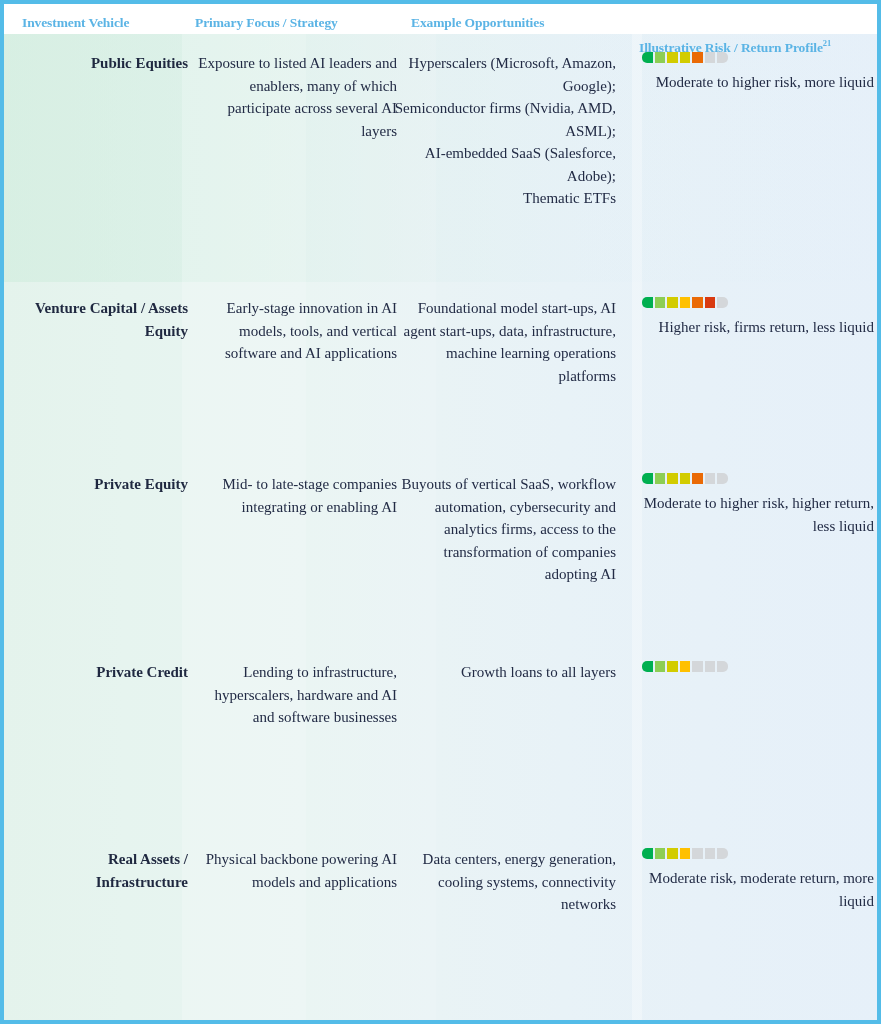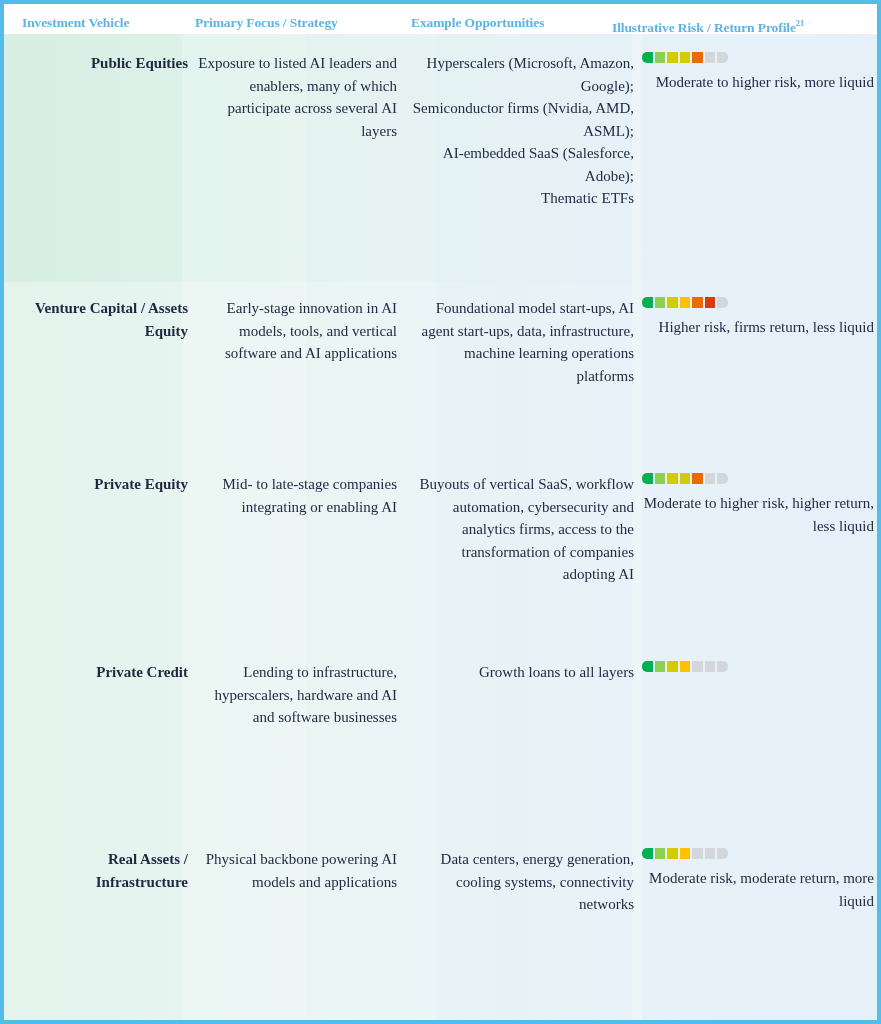--- a/index.html
+++ b/index.html
@@ -74,21 +74,21 @@
   .row{position:relative;}
   .cell{
     position:absolute;
     box-sizing:border-box;
     color:#222B45;
     font-size:15px;
     line-height:22.5px;
   }
   .c-vehicle{left:14px;width:170px;font-weight:600;color:#1F2840;}
   .c-focus{left:188px;width:205px;}
-  .c-opps{left:405px;width:225px;}
+  .c-opps{left:387px;width:225px;}
   .c-risk{left:638px;width:232px;}
   .c-opps p{margin:0 0 0 0;}
   .c-opps p + p{margin-top:0px;}
   
   .meter{
     display:flex;
     gap:2px;
     margin:0 0 8px 0;
     height:11px;
     width:86px;
@@ -104,21 +104,21 @@
 </style>
 </head>
 <body>
 
 <div class="frame">
 
   <div class="thead">
     <div class="cell" style="left:18px;">Investment Vehicle</div>
     <div class="cell" style="left:191px;">Primary Focus / Strategy</div>
     <div class="cell" style="left:407px;">Example Opportunities</div>
-    <div class="cell" style="left:608px;"><span>Illustrative Risk / Return Profile</span><sup>21</sup></div>
+    <div class="cell" style="left:635px;margin-top:20px;"><span>Illustrative Risk / Return Profile</span><sup>21</sup></div>
   </div>
 
   <div class="tbody">
     <div class="green-wash"></div>
     <div class="band b1"></div>
     <div class="band b2"></div>
     <div class="band b3"></div>
     <div class="rows" id="rows">
         <div class="row" style="position: absolute; left: 0px; top: 18px; width: 881px; height: 245px;">
           <div class="cell c-vehicle">Public Equities</div>

